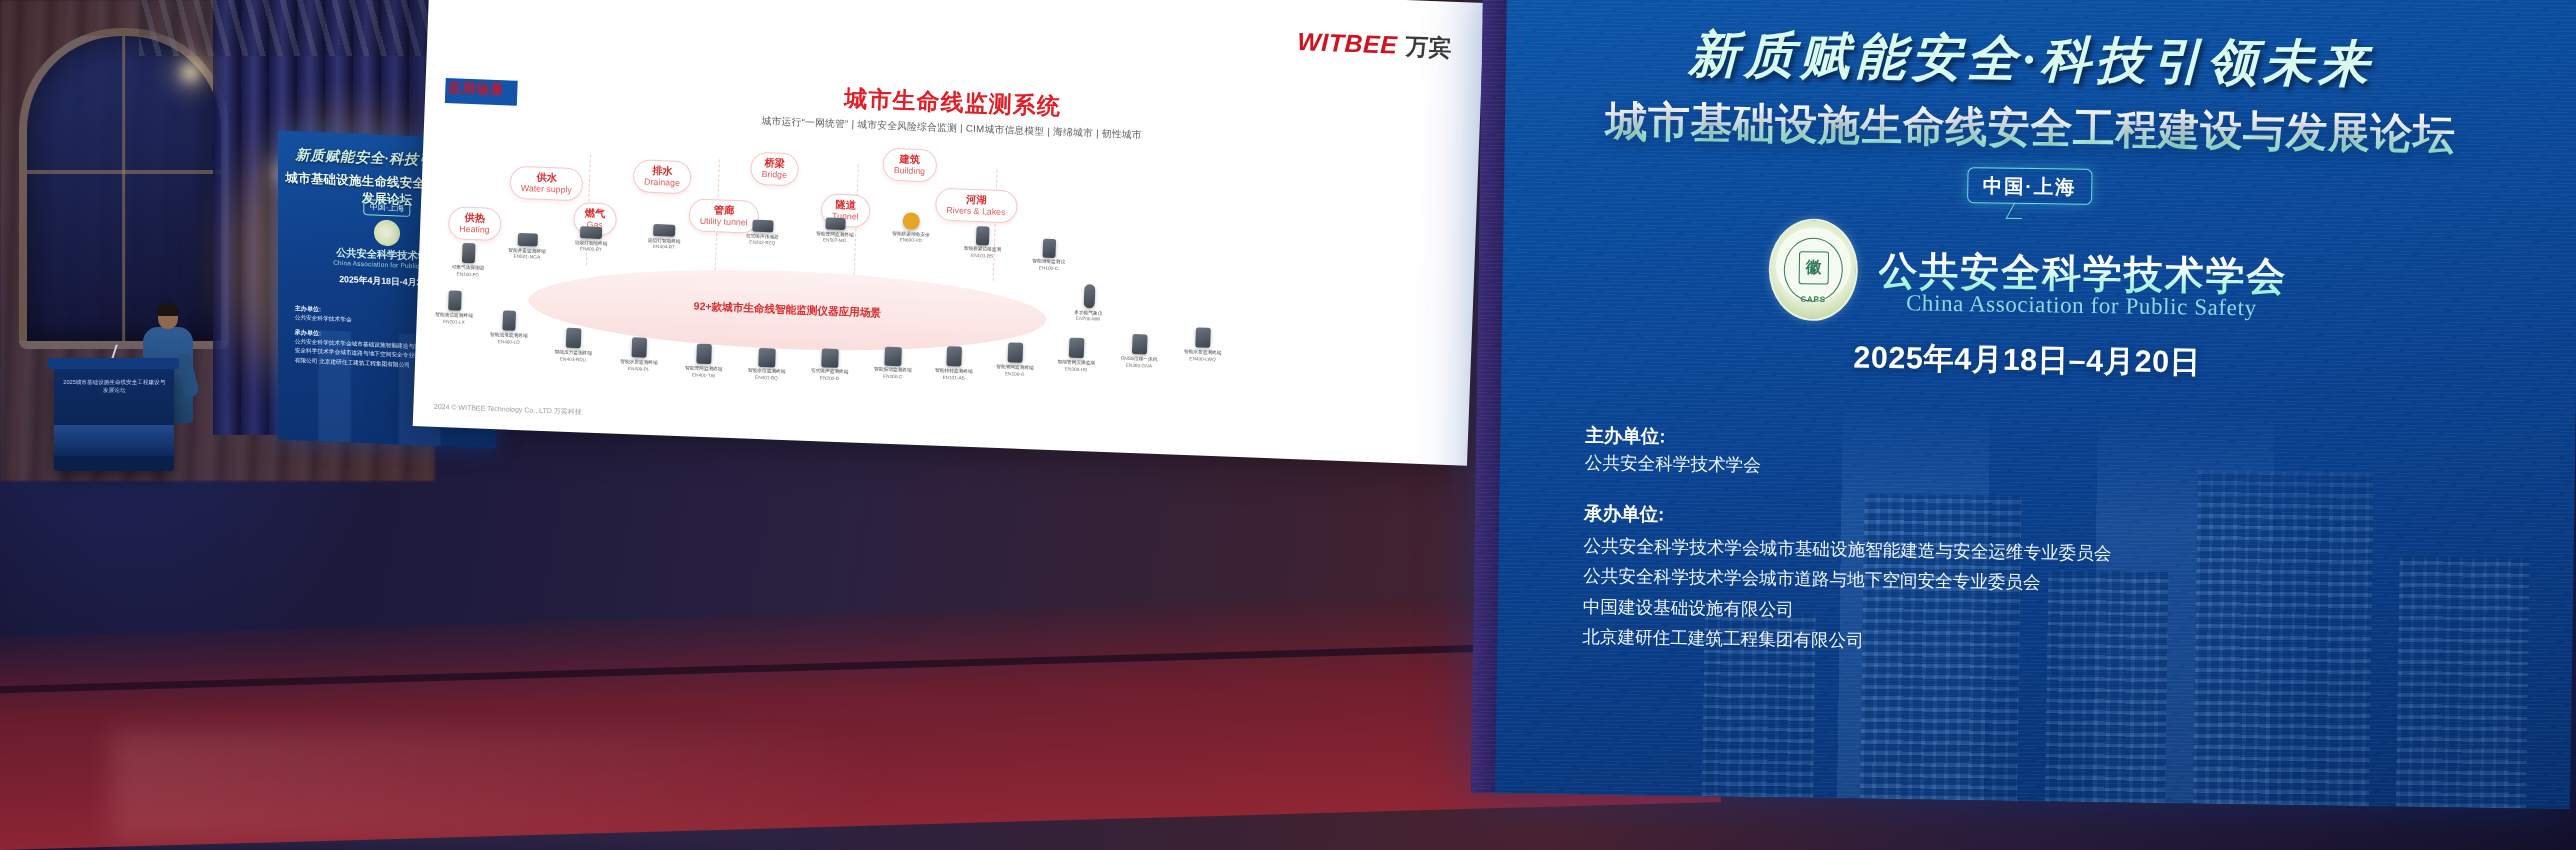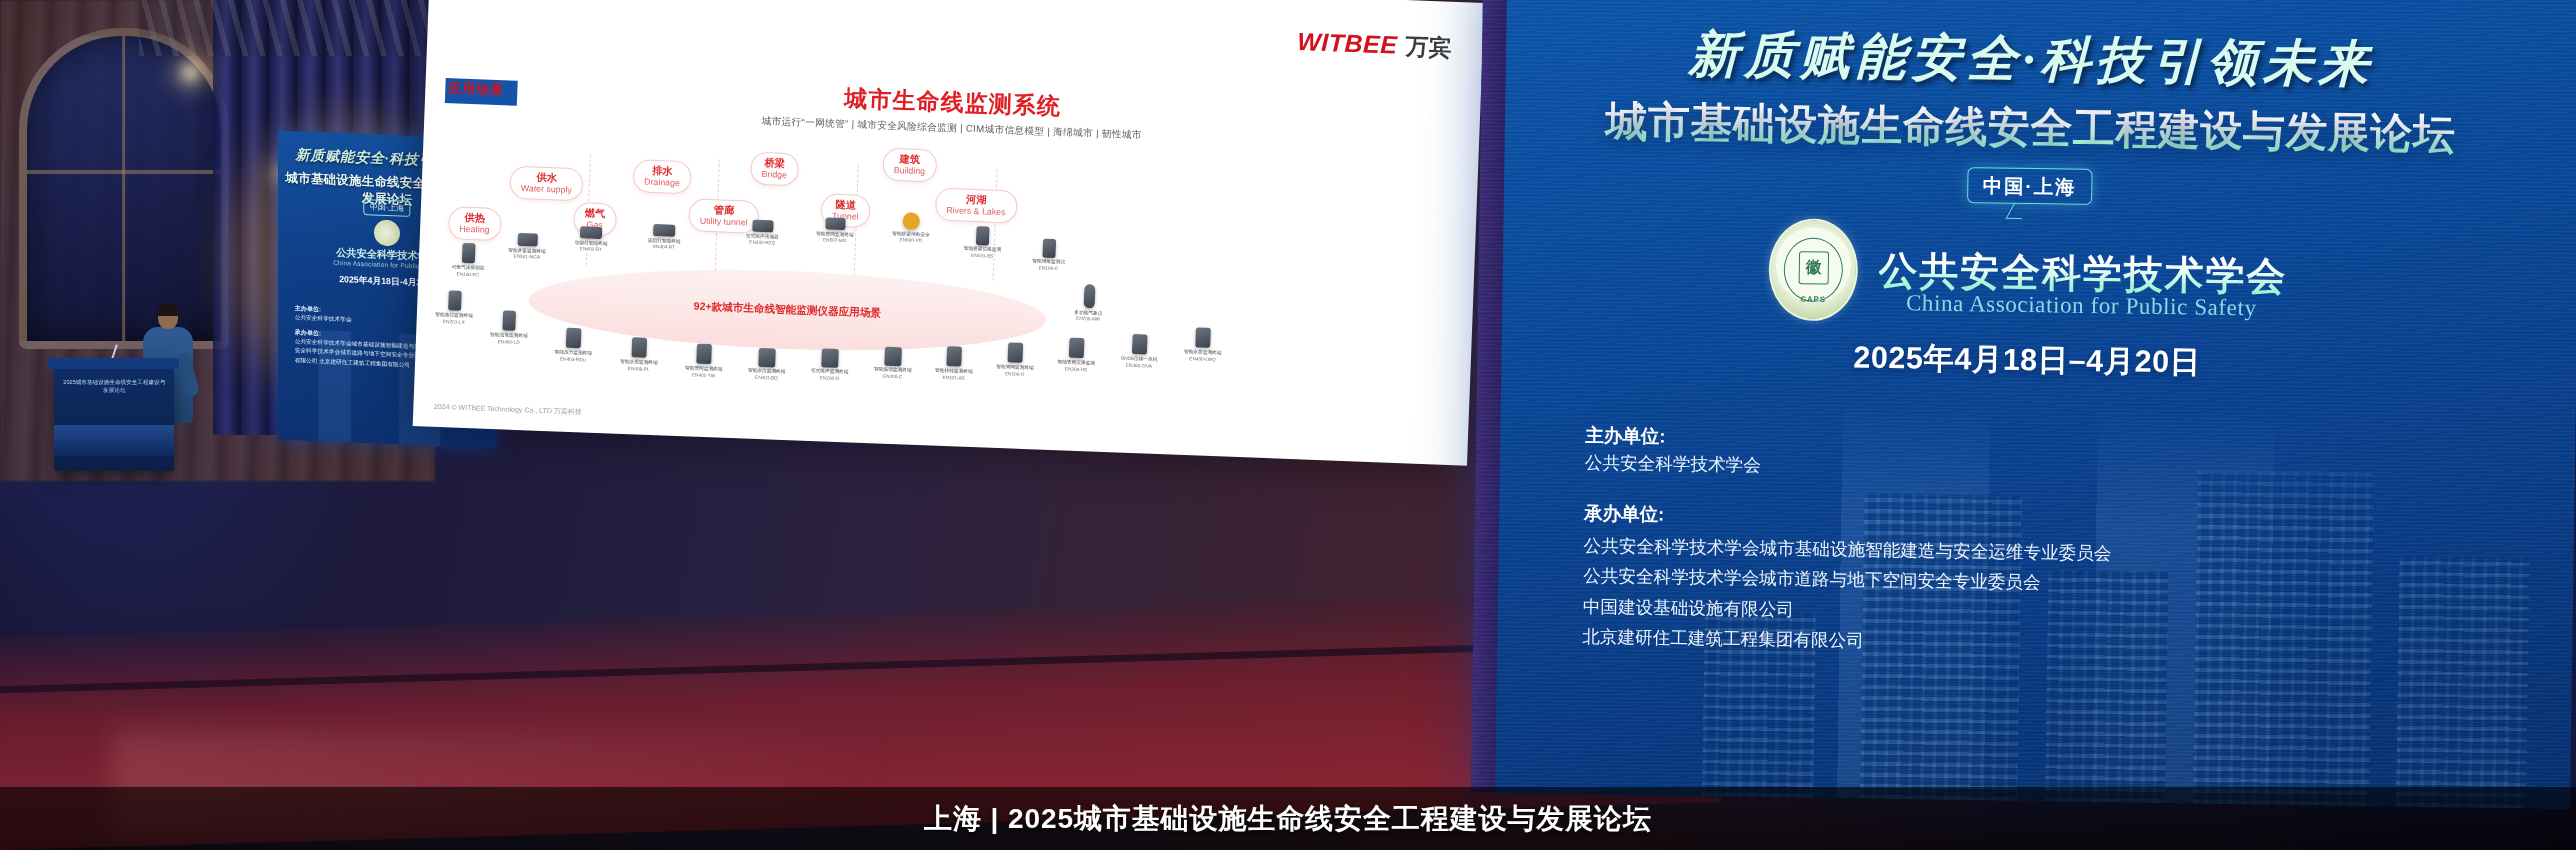--- a/index.html
+++ b/index.html
@@ -428,18 +428,15 @@
 
     <div class="lr-co-k">承办单位:</div>
     <div class="lr-co-list">
       <div>公共安全科学技术学会城市基础设施智能建造与安全运维专业委员会</div>
       <div>公共安全科学技术学会城市道路与地下空间安全专业委员会</div>
       <div>中国建设基础设施有限公司</div>
       <div>北京建研住工建筑工程集团有限公司</div>
     </div>
   </div>
 
-  <div class="caption">
-    <span>上海 | 2025城市基础设施生命线安全工程建设与发展论坛</span>
-  </div>
 
 </div>
 
 
 </body></html>

